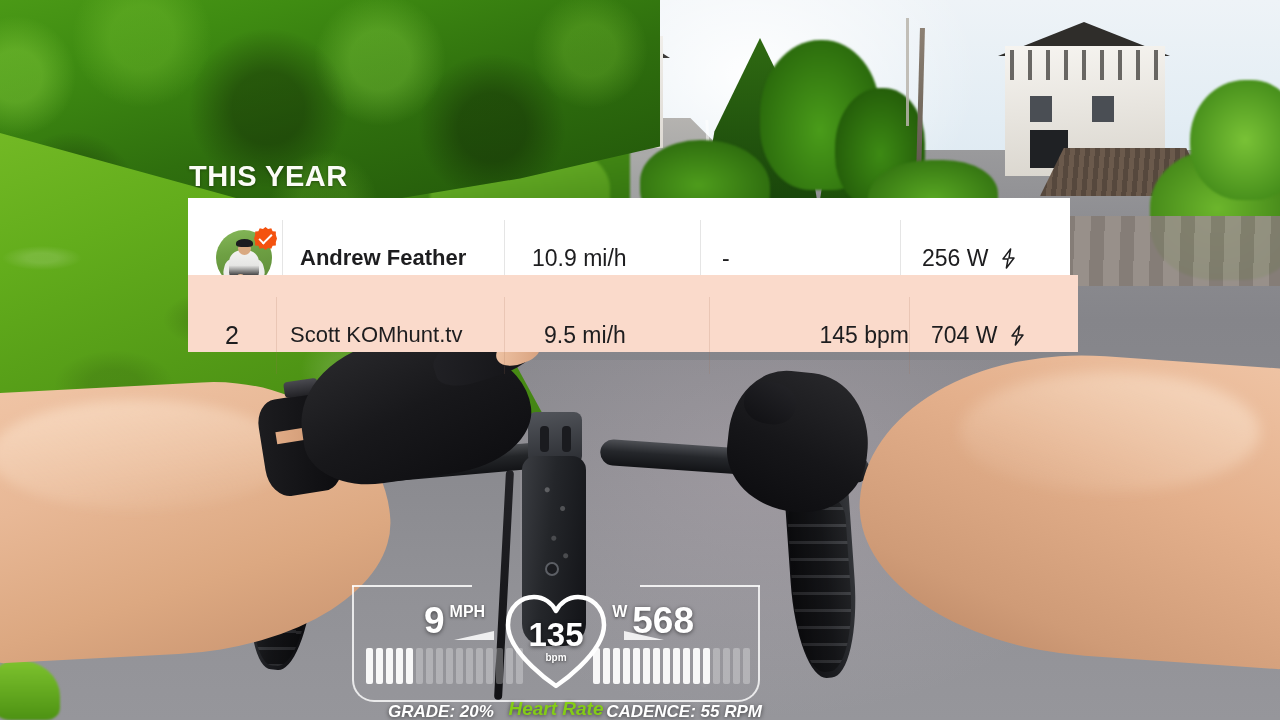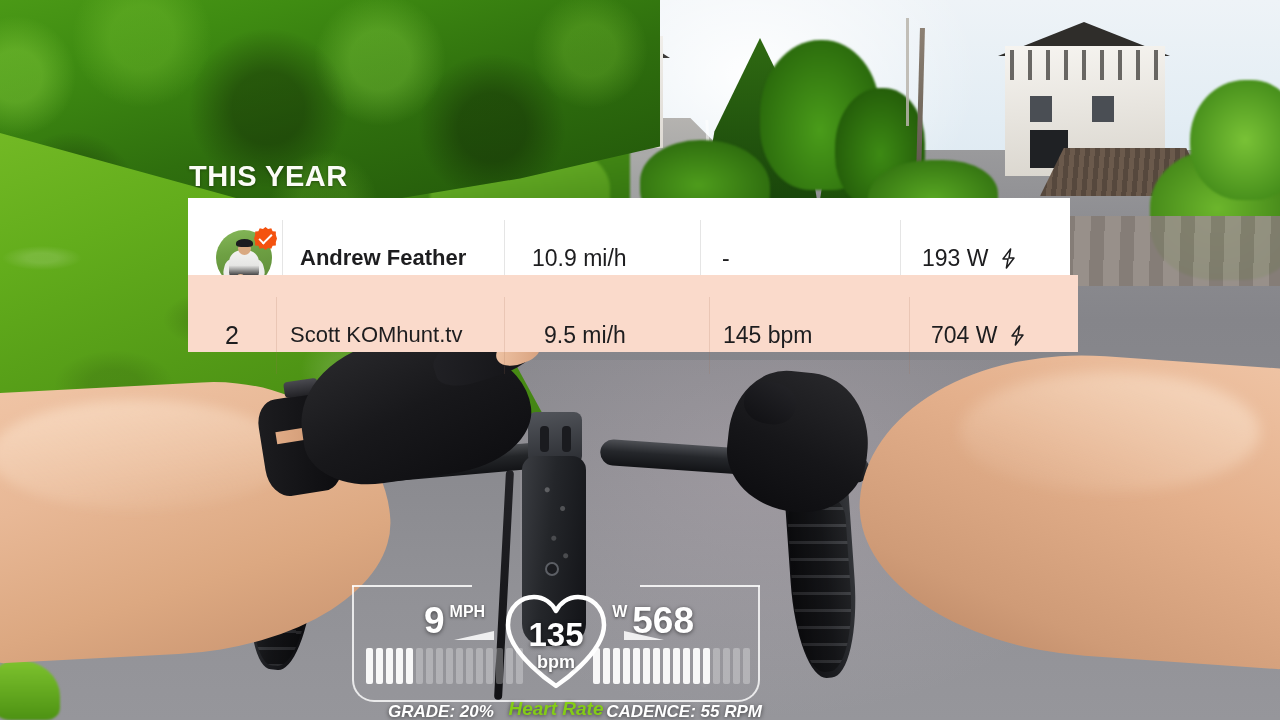--- a/index.html
+++ b/index.html
@@ -379,21 +379,21 @@
 
   .c-rank  { width:94px; justify-content:center; }
   .c-name  { width:222px; padding-left:18px; }
   .c-speed { width:196px; padding-left:28px; }
   .c-hr    { width:200px; padding-left:22px; }
   .c-pw    { flex:1; padding-left:22px; }
 
   .rank2 .c-rank { width:88px; }
   .rank2 .c-name { width:228px; padding-left:14px; }
   .rank2 .c-speed{ width:205px; padding-left:40px; }
-  .rank2 .c-hr   { width:200px; padding-left:14px; }
+  .rank2 .c-hr   { width:200px; padding-left:14px;justify-content:flex-end; }
 
   .rank-num { font-size:25px; color:#1d1d1f; font-weight:400; }
 
   .avatar-wrap { position:relative; width:56px; height:56px; margin-left:18px; }
   .avatar {
     width:56px; height:56px; border-radius:50%;
     background:linear-gradient(170deg,#86b85a 0%,#6ea043 40%,#5c8a38 100%);
     overflow:hidden; position:relative;
   }
   .av-body {
@@ -491,21 +491,21 @@
 
   .heart-box { position:absolute; left:50%; top:16px; transform:translateX(-50%); width:108px; height:100px; }
   .heart-svg { position:absolute; inset:0; }
   .hr-num {
     position:absolute; left:0; right:0; top:26px; text-align:center;
     font-size:33px; font-weight:bold; color:#fff; line-height:1;
     text-shadow:0 1px 4px rgba(0,0,0,.6);
   }
   .hr-unit {
     position:absolute; left:0; right:0; top:60px; text-align:center;
-    font-size:18px; font-weight:bold; color:#fff;
+    font-size:10px; font-weight:bold; color:#fff;
     text-shadow:0 1px 3px rgba(0,0,0,.6);
   }
   .hr-label {
     position:absolute; left:0; right:0; top:106px; text-align:center;
     font-size:19px; font-style:italic; font-weight:bold; color:#84cc16;
     text-shadow:0 1px 4px rgba(0,0,0,.6);
   }
 
   .foot-l {
     position:absolute; left:44px; top:126px;
@@ -633,21 +633,21 @@
         <span class="name-txt">Andrew Feather</span>
       </div>
       <div class="cell c-speed">
         <span class="val-txt">10.9 mi/h</span>
       </div>
       <div class="cell c-hr">
         <span class="dash-txt">-</span>
       </div>
       <div class="cell c-pw">
         <span class="pw-wrap">
-          <span class="val-txt">193 W</span>
+          <span class="val-txt">256 W</span>
           <span class="bolt">
             <svg width="15" height="21" viewBox="0 0 15 21">
               <path d="M9.6 1 L2 11 L7 11 L5.4 20 L13 10 L8 10 Z" fill="none" stroke="#1d1d1f" stroke-width="1.5" stroke-linejoin="round"></path>
             </svg>
           </span>
         </span>
       </div>
     </div>
 
     <div class="lb-row rank2">

